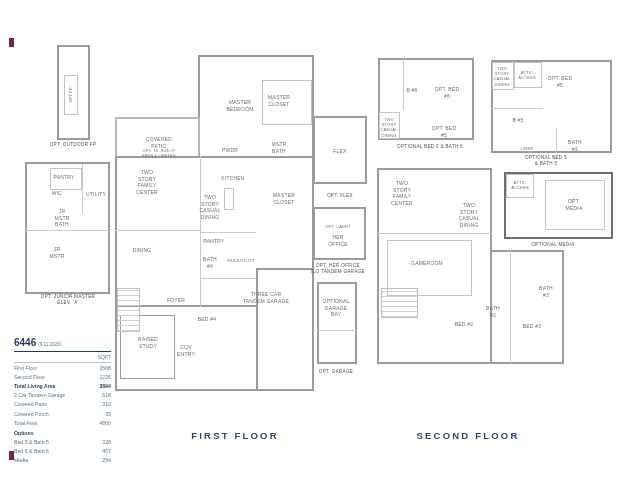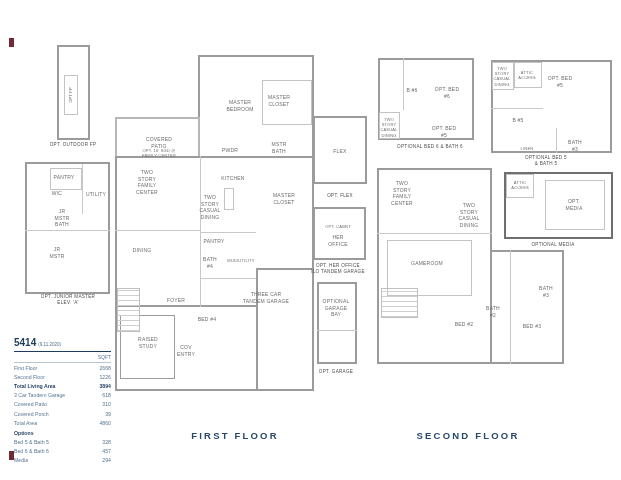--- a/index.html
+++ b/index.html
@@ -189,21 +189,21 @@
 ACCESS</div>
   <div class="lbl" style="left:574px;top:204px;">OPT.
 MEDIA</div>
   <div class="lbl cap" style="left:553px;top:245px;">OPTIONAL MEDIA</div>
 
   <div class="floor-title" style="left:235px;top:435px;">FIRST FLOOR</div>
   <div class="floor-title" style="left:468px;top:435px;">SECOND FLOOR</div>
 
   <div class="legend">
     <div class="lg-sub">
-      <span>5414</span><span class="date">(9.11.2020)</span>
+      <span>6446</span><span class="date">(9.11.2020)</span>
     </div>
     <div class="lg-rule"></div>
     <div class="lg-head">SQFT</div>
     <div class="lg-row">
       <span>First Floor</span>
       <span>2668</span>
     </div>
     <div class="lg-row">
       <span>Second Floor</span>
       <span>1226</span>

